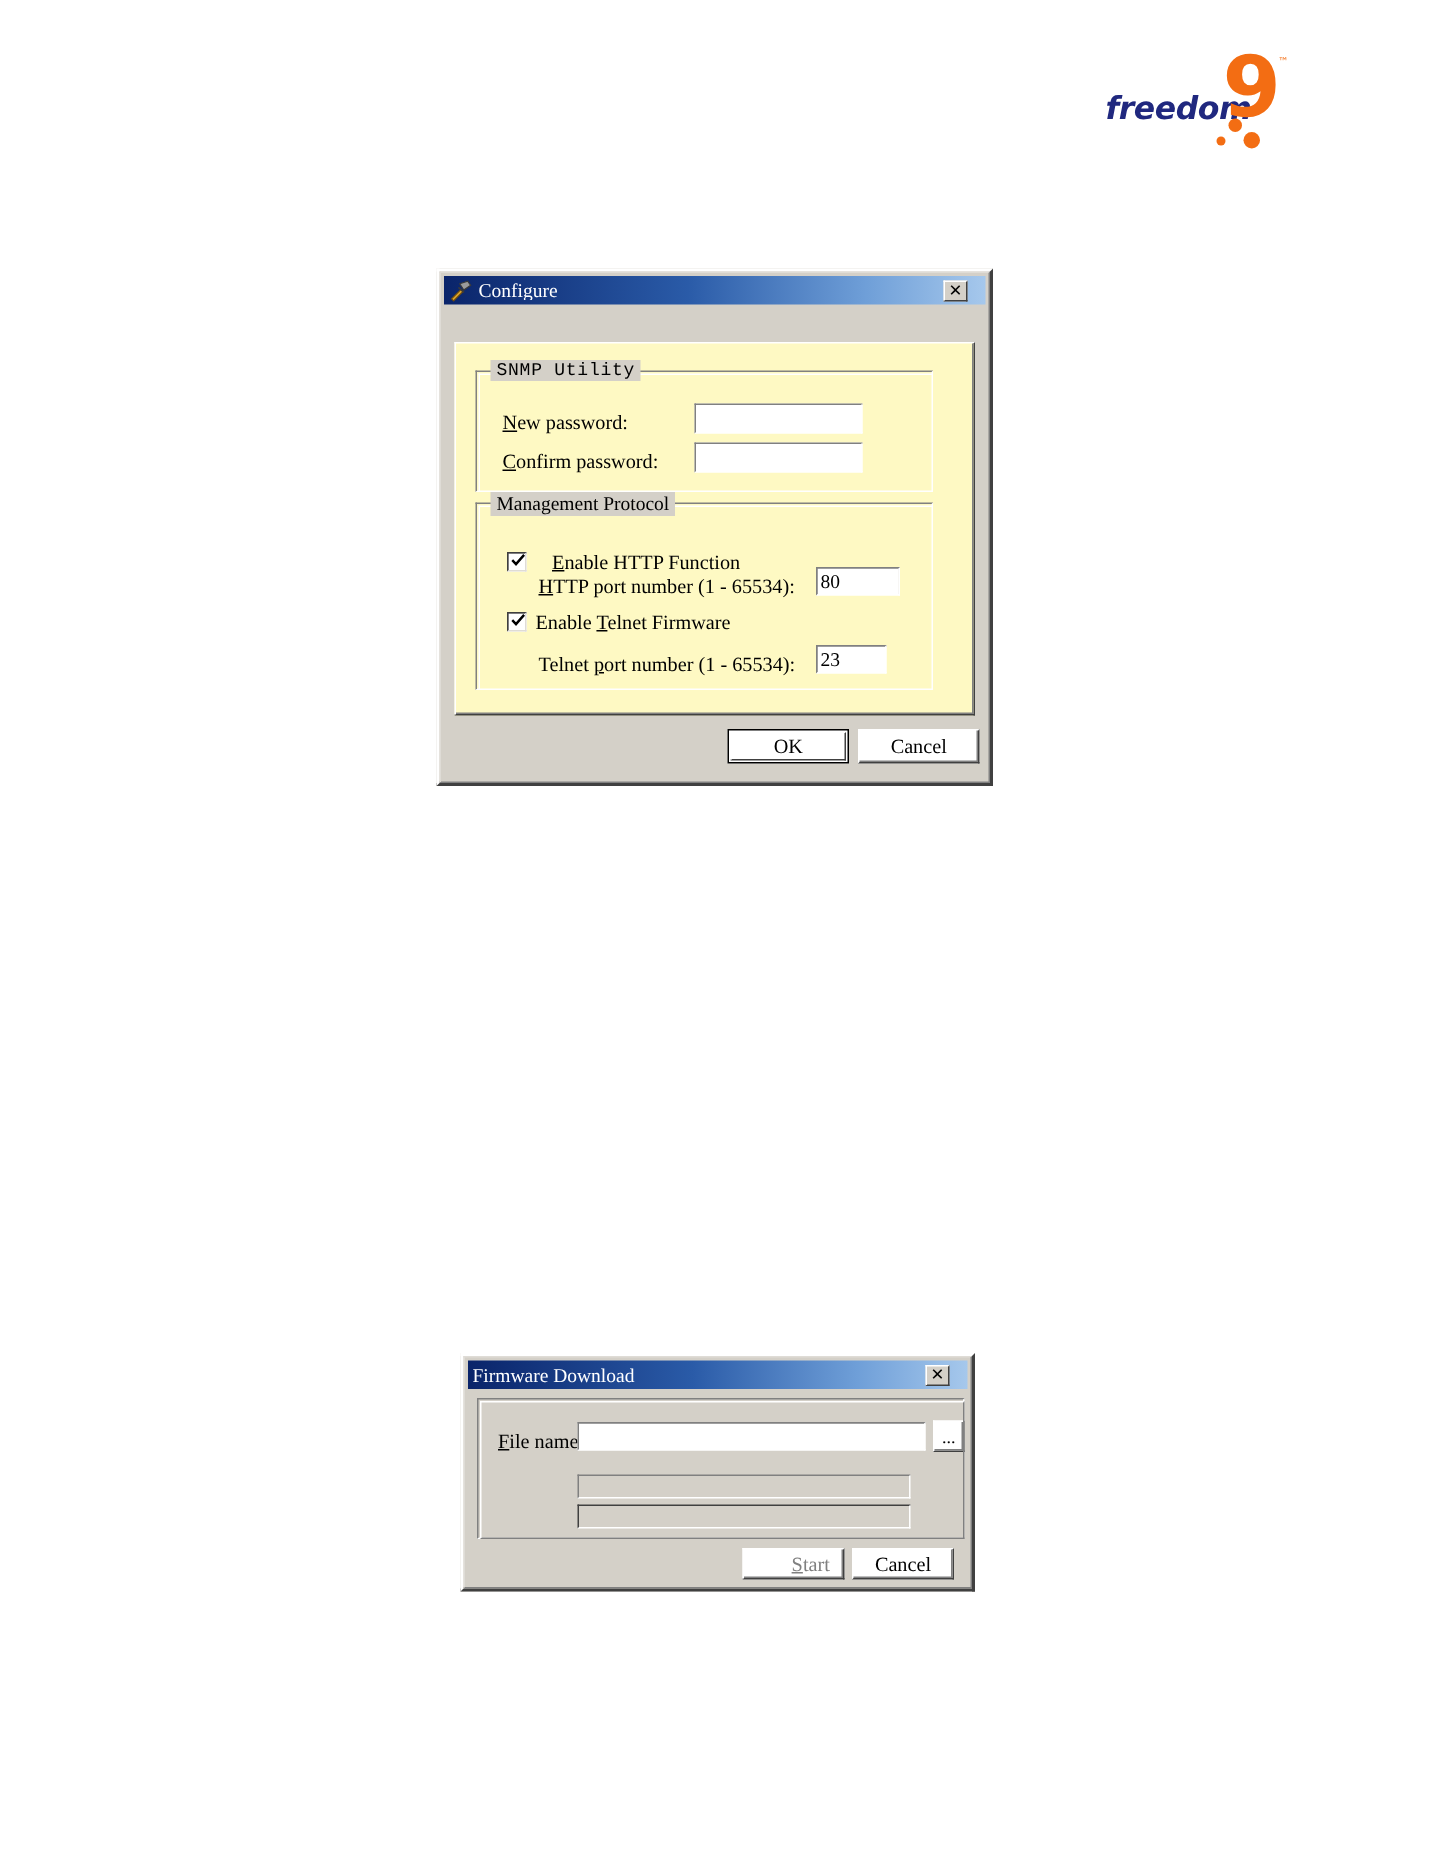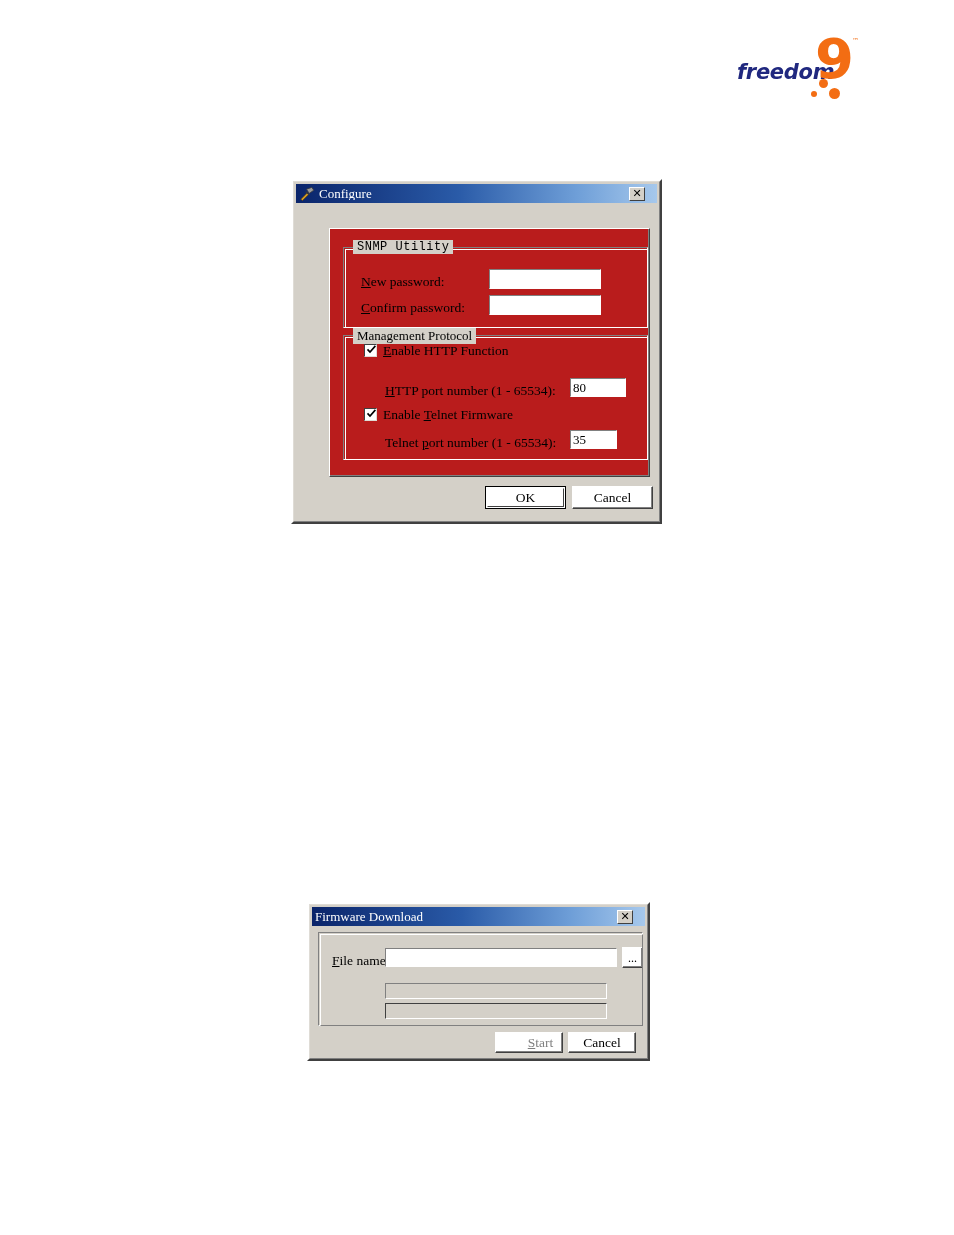--- a/index.html
+++ b/index.html
@@ -130,28 +130,27 @@
     color: #000000;
     line-height: 1;
     margin-top: -1px;
   }
   .tab-panel {
     position: absolute;
     left: 10px;
     right: 10px;
     top: 47px;
     bottom: 45px;
-    background: #b91c1c;
+    background: #fef9c3;
     border-top: 1px solid #ffffff;
     border-left: 1px solid #ffffff;
     border-right: 1px solid #404040;
     border-bottom: 1px solid #404040;
     box-sizing: border-box;
     z-index: 1;
-    margin-left: 26px;
   }
   .tab-panel::after {
     content: "";
     position: absolute;
     inset: 0;
     border-right: 1px solid #808080;
     border-bottom: 1px solid #808080;
     pointer-events: none;
   }
 
@@ -392,21 +391,21 @@
 
       <div class="field-label" style="left:17px; top:53px;">
         <span class="acc">C</span><span>onfirm password:</span>
       </div>
       <div class="textbox" style="left:145px; top:47px; width:112px; height:20px;" placeholder=""></div>
     </div>
 
     <div class="groupbox" style="left:13px; top:106px; width:305px; height:125px;">
       <div class="group-legend">Management Protocol</div>
 
-      <div class="checkbox-row" style="left:20px; top:8px;">
+      <div class="checkbox-row" style="left:20px; top:32px;gap:11px;">
         <div class="checkbox">
           <svg class="tick" viewBox="0 0 11 11">
             <path d="M1.5 5.4 L4.0 8.1 L9.4 1.9" stroke="#000000" stroke-width="1.6" fill="none"></path>
           </svg>
         </div>
         <span class="checkbox-label"><span class="acc">E</span><span>nable HTTP Function</span></span>
       </div>
 
       <div class="field-label" style="left:41px; top:48px;">
         <span class="acc">H</span><span>TTP port number (1 - 65534):</span>
@@ -418,21 +417,21 @@
           <svg class="tick" viewBox="0 0 11 11">
             <path d="M1.5 5.4 L4.0 8.1 L9.4 1.9" stroke="#000000" stroke-width="1.6" fill="none"></path>
           </svg>
         </div>
         <span class="checkbox-label"><span>Enable </span><span class="acc">T</span><span>elnet Firmware</span></span>
       </div>
 
       <div class="field-label" style="left:41px; top:100px;">
         <span>Telnet </span><span class="acc">p</span><span>ort number (1 - 65534):</span>
       </div>
-      <div class="textbox" style="left:226px; top:94px; width:47px; height:19px;">35</div>
+      <div class="textbox" style="left:226px; top:94px; width:47px; height:19px;">23</div>
     </div>
   </div>
 
   <div class="button default" style="left:192px; top:305px; width:81px; height:23px;">
     <span class="btn-inner"></span>
     <span>OK</span>
   </div>
   <div class="button" style="left:279px; top:305px; width:81px; height:23px;">
     <span>Cancel</span>
   </div>

